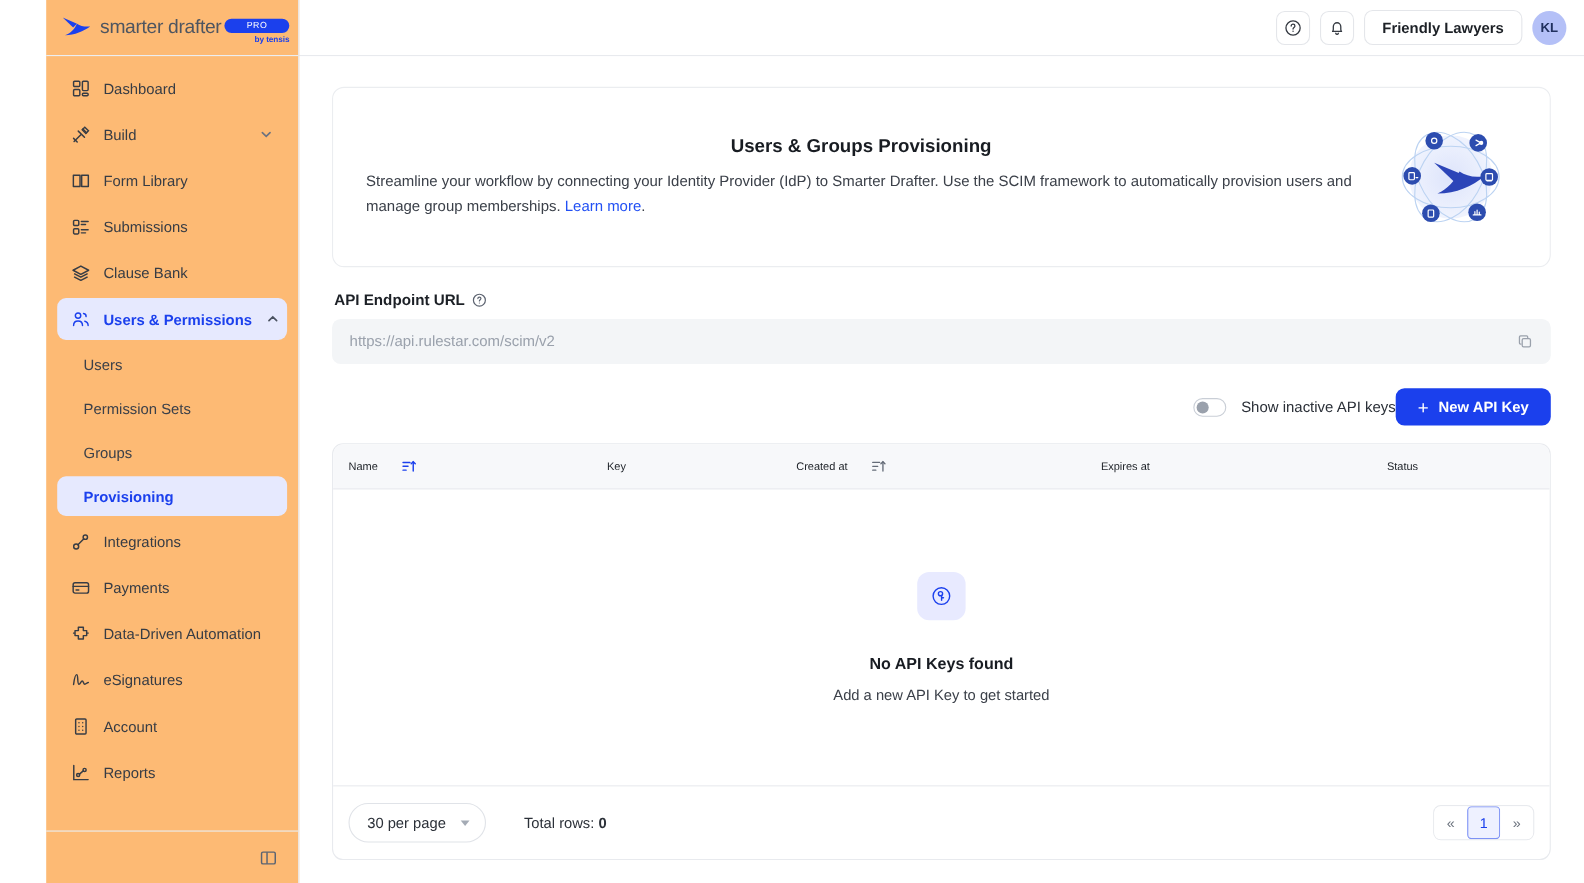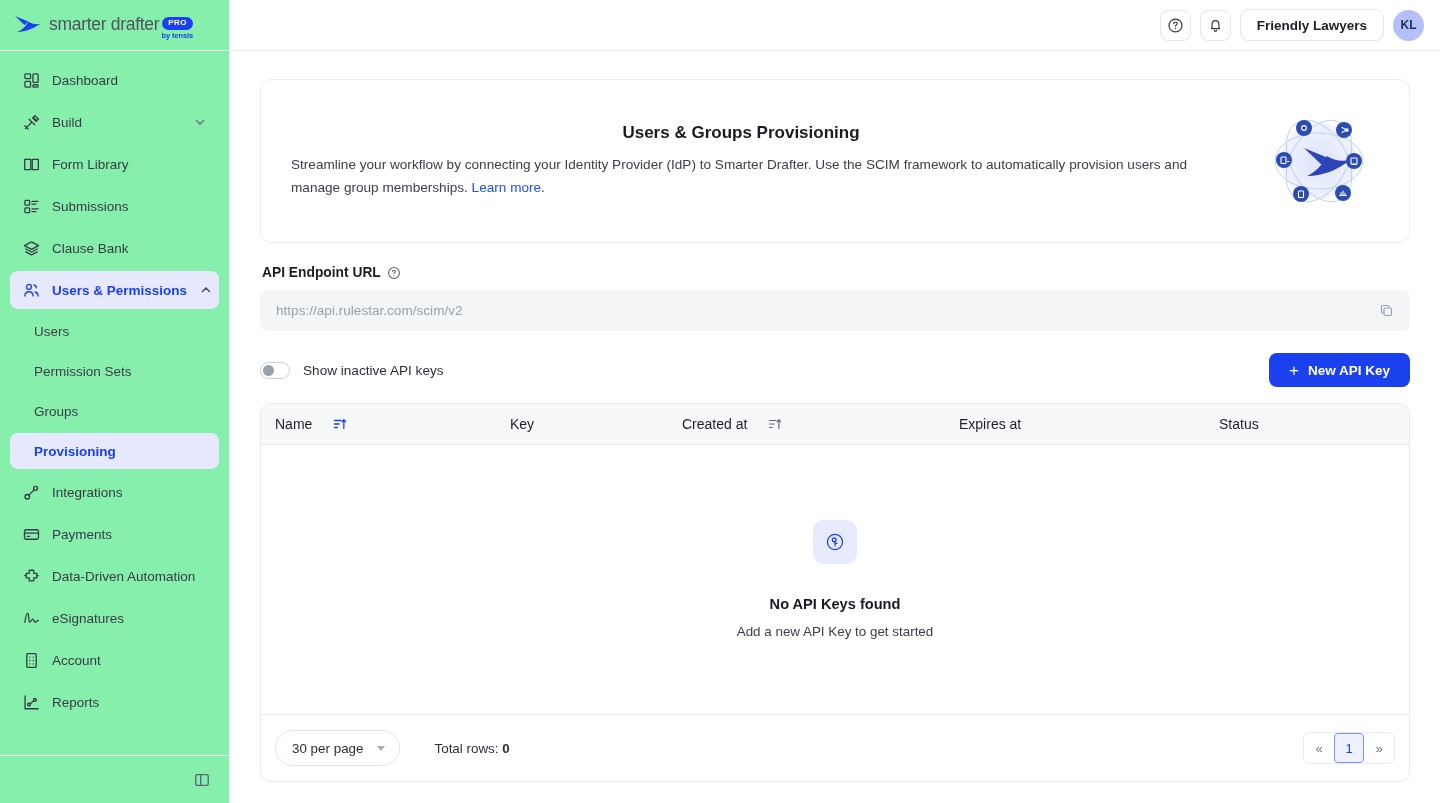--- a/index.html
+++ b/index.html
@@ -7,44 +7,45 @@
     width: 1440px; height: 803px;
     font-family: "Liberation Sans", sans-serif;
     background: #ffffff;
     overflow: hidden;
   }
   .app { display: flex; width: 1440px; height: 803px; }
 
   
   .sidebar {
     width: 230px; height: 803px;
-    background: #86efac;
+    background: #fdba74;
     border-right: 1px solid #e8eaee;
     display: flex; flex-direction: column;
     position: relative;
     flex: 0 0 230px;
+    margin-left: 42px;
   }
   .logo-wrap {
     height: 51px;
     display: flex; align-items: center;
     padding-left: 14px;
     border-bottom: 1px solid #eceef1;
   }
   .logo { display: flex; align-items: center; gap: 7px; }
   .logo-mark { width: 28px; height: 22px; flex: 0 0 28px; }
   .logo-text {
     display: flex; align-items: flex-start; gap: 3px; position: relative;
   }
   .logo-word {
     font-size: 17.5px; color: #4e5560; letter-spacing: -0.3px;
     font-weight: 400; line-height: 1;
   }
   .logo-badge {
-    background: #1b40ed; color: #fff; font-size: 8px; font-weight: 700;
-    padding: 2px 6px; border-radius: 8px; letter-spacing: 0.5px;
+    background: #1b40ed; color: #fff; font-size: 8px; font-weight: 400;
+    padding: 2px 20px; border-radius: 8px; letter-spacing: 0.5px;
     line-height: 1.1; margin-top: 1px;
   }
   .logo-sub {
     position: absolute; right: 0; top: 15px;
     font-size: 7.5px; color: #1b40ed; font-weight: 700; letter-spacing: -0.1px;
   }
 
   .nav { padding: 10px 10px 0 10px; flex: 1 1 auto; overflow: hidden; }
   .nav-item {
     display: flex; align-items: center; gap: 12px;
@@ -123,21 +124,21 @@
     display: flex; align-items: center; padding: 0 10px 0 16px;
     justify-content: space-between;
   }
   .url-placeholder { font-size: 13.6px; color: #9aa1ac; }
   .copy-btn {
     width: 28px; height: 28px; display: flex; align-items: center;
     justify-content: center; cursor: pointer; color: #9aa1ac; border-radius: 5px;
   }
 
   
-  .toolbar { display: flex; align-items: center; justify-content: space-between; margin: 22px 0 16px 0; }
+  .toolbar { display: flex; align-items: center; justify-content: flex-end; margin: 22px 0 16px 0; }
   .toggle-row { display: flex; align-items: center; gap: 13px; }
   .toggle {
     width: 30px; height: 17px; border-radius: 9px; background: #fff;
     border: 1px solid #c9ced6; position: relative; cursor: pointer; flex: 0 0 30px;
   }
   .toggle .knob {
     position: absolute; width: 11px; height: 11px; border-radius: 50%;
     background: #9aa1ac; top: 2px; left: 2px;
   }
   .toggle-label { font-size: 13.6px; color: #2b3views; color: #2b3038; }
@@ -148,21 +149,21 @@
     font-family: "Liberation Sans", sans-serif;
   }
   .plus { font-size: 17px; font-weight: 400; line-height: 1; }
 
   
   .table-card { border: 1px solid #e8eaee; border-radius: 10px; overflow: hidden; background: #fff; }
   .thead {
     display: flex; background: #f7f8fa; height: 41px; align-items: center;
     border-bottom: 1px solid #e8eaee; padding: 0 14px;
   }
-  .th { font-size: 14px; color: #1c2026; display: flex; align-items: center; gap: 21px; }
+  .th { font-size: 10px; color: #1c2026; display: flex; align-items: center; gap: 21px; }
   .th.c-name   { flex: 0 0 235px; }
   .th.c-key    { flex: 0 0 172px; }
   .th.c-created{ flex: 0 0 277px; }
   .th.c-expires{ flex: 0 0 260px; }
   .th.c-status { flex: 1 1 auto; }
   .sort-ico { display: flex; }
   .sort-ico.active { color: #1b40ed; }
   .sort-ico.idle { color: #656c78; }
 
   .tbody {

